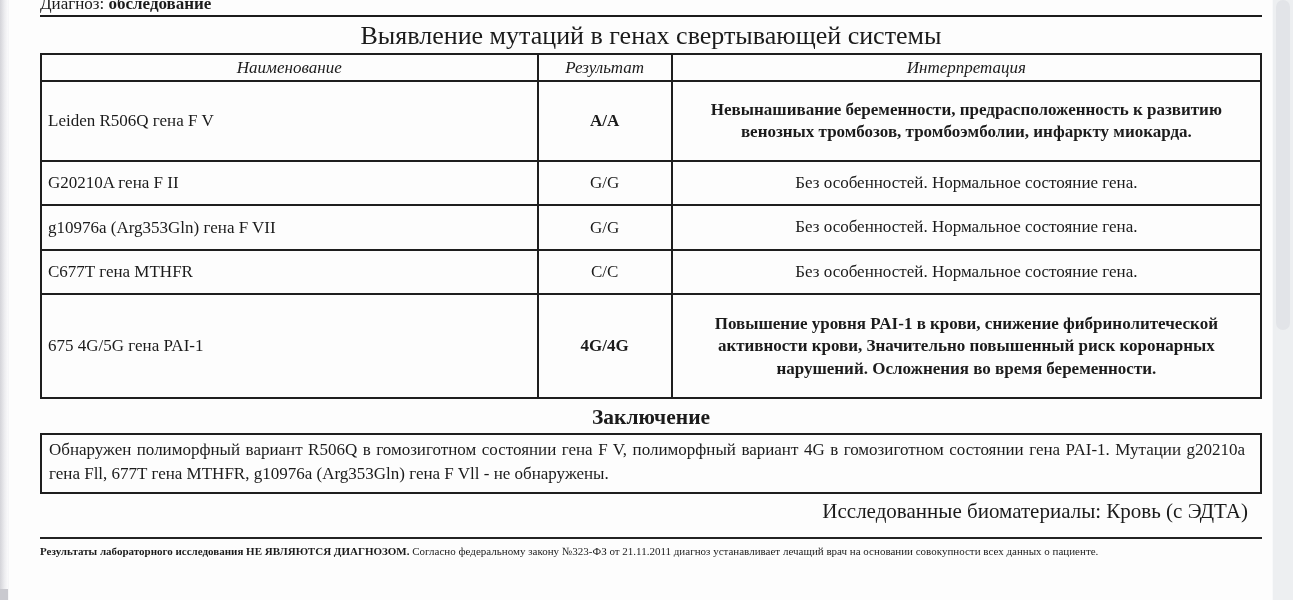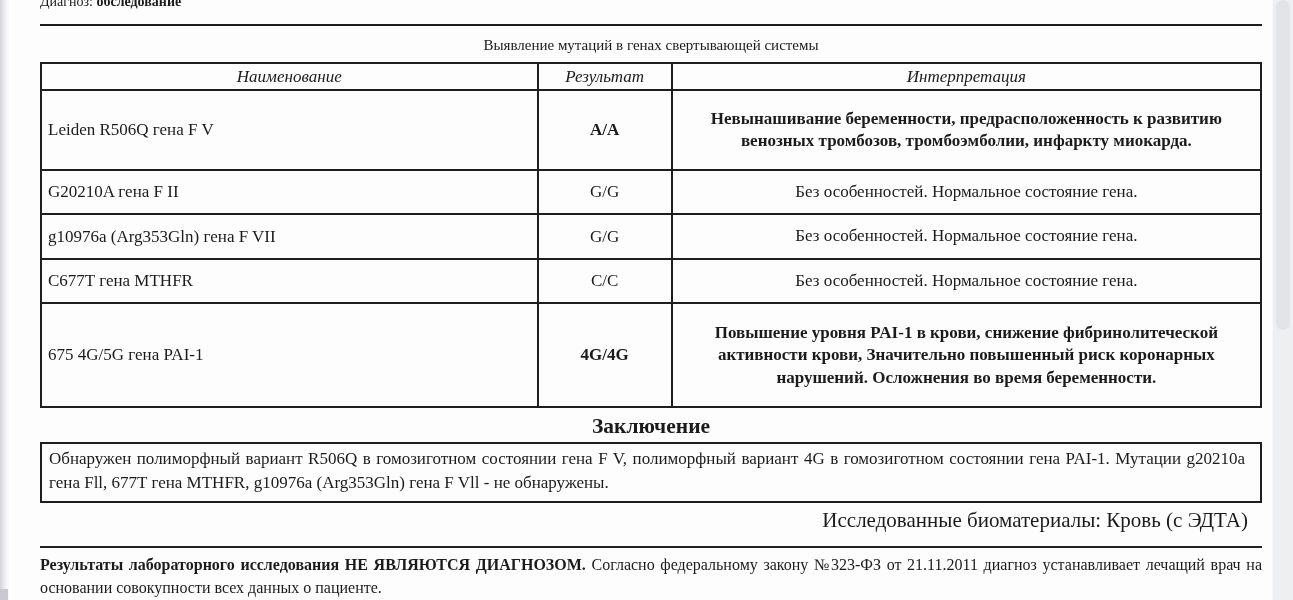--- a/index.html
+++ b/index.html
@@ -25,30 +25,30 @@
     border-left: 1px solid #f8f9fa;
   }
   .scrollbar-thumb {
     position: absolute; right: 3px; top: 0; width: 14px; height: 330px;
     background: #e2e4e8; border-radius: 7px;
   }
   .content {
     position: absolute; left: 40px; top: 0; width: 1222px;
   }
   .diag-line {
-    height: 26px; overflow: hidden;
+    height: 17px; overflow: hidden;
     border-bottom: 2px solid #1c1c1c;
-    font-size: 14px;
+    font-size: 17px;
   }
   .diag-line .inner { display: block; margin-top: -6px; }
   .diag-line b { font-weight: bold; }
   .report-title {
     margin-top: 5px;
     text-align: center;
-    font-size: 15px;
+    font-size: 26px;
     font-weight: normal;
     line-height: 28px;
   }
   table.results {
     margin-top: 3px;
     width: 100%;
     border-collapse: collapse;
     border: 2px solid #1e1e1e;
   }
   table.results th, table.results td {
@@ -94,21 +94,21 @@
     text-align: right;
     font-size: 21px;
   }
   .divider-rule {
     margin-top: 13px;
     border: 0;
     border-top: 2px solid #232323;
   }
   .disclaimer {
     margin-top: 5px;
-    font-size: 16px;
+    font-size: 11px;
     line-height: 1.45;
     text-align: justify;
   }
   .disclaimer .lead { font-weight: bold; }
 </style>
 </head>
 <body>
 
 <div class="page-edge-left">
   <div class="edge-bottom"></div>

